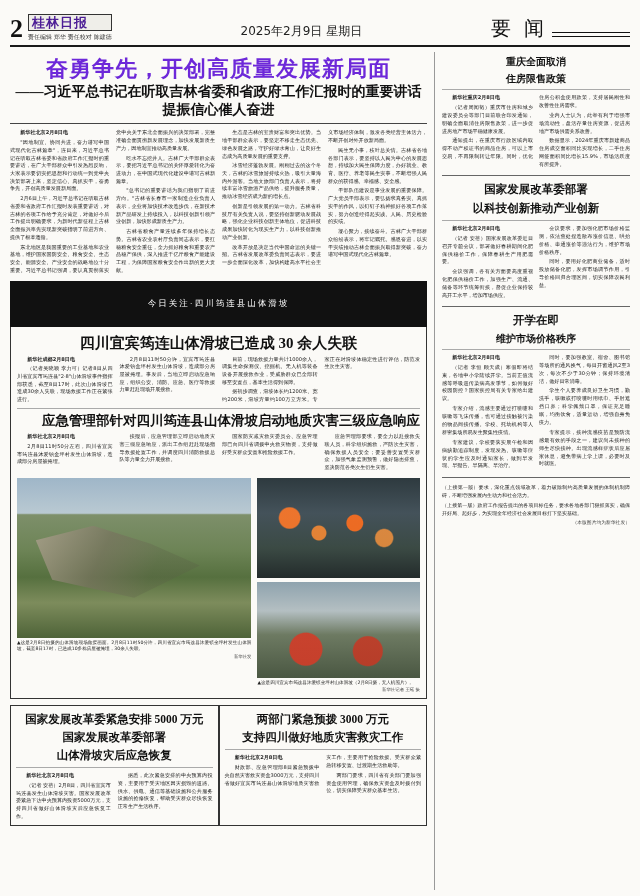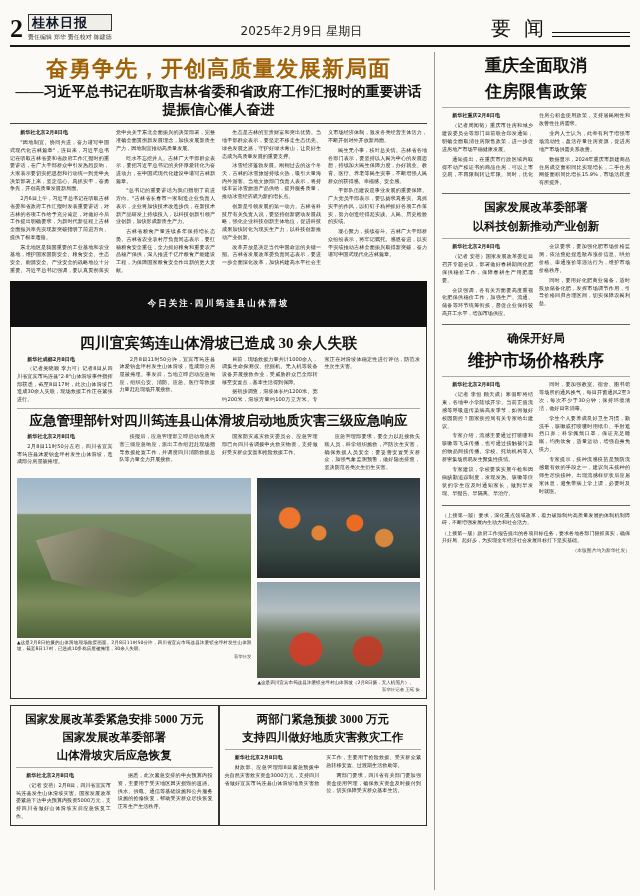--- a/index.html
+++ b/index.html
@@ -25,21 +25,21 @@
   }
   .page-num{
     font-size:26px;font-weight:bold;line-height:1;
     color:#111;margin-right:5px;
     font-family:"Liberation Serif", serif;
   }
   .logo-box{
     display:flex;flex-direction:column;justify-content:flex-end;
   }
   .logo-title{
-    font-size:13px;font-weight:bold;color:#0f172a;letter-spacing:1px;
+    font-size:13px;font-weight:bold;color:#4c1d95;letter-spacing:1px;
     font-family:"Liberation Serif", serif;
     border:1px solid #333;padding:0 3px;line-height:15px;
     background:#efeee9;
   }
   .editors{
     font-size:6px;color:#333;margin-top:2px;white-space:nowrap;
   }
   .masthead-date{
     flex:1;text-align:center;font-size:12px;color:#222;padding-bottom:2px;
   }
@@ -59,21 +59,21 @@
     margin-top:5px;
     height:838px;
   }
   .col-left{width:424px;padding-right:7px;box-sizing:border-box;}
   .col-right{
     width:196px;border-left:1px solid #999;padding-left:7px;box-sizing:border-box;
   }
 
   
   .headline1{
-    font-size:22px;font-weight:bold;color:#a16207;text-align:center;
+    font-size:22px;font-weight:bold;color:#6d28d9;text-align:center;
     font-family:"Liberation Serif", serif;
     letter-spacing:1px;line-height:1.15;margin:4px 0 2px;
   }
   .subhead1{
     font-size:14px;font-weight:bold;color:#111;text-align:center;
     line-height:1.25;margin-bottom:5px;
     font-family:"Liberation Serif", serif;
   }
   .rule-thin{border-top:1px solid #aaa;margin:4px 0;}
   .rule-dark{border-top:1px solid #444;margin:5px 0;}
@@ -83,33 +83,33 @@
     column-count:4;column-gap:7px;
     font-size:5.1px;line-height:1.52;color:#222;text-align:justify;
   }
   .textcols.two{column-count:2;}
   .textcols p{margin:0 0 2px 0;text-indent:2em;}
   .dateline{font-weight:bold;}
 
   
   .focus-band{
     background:#111;color:#fff;text-align:center;
-    font-size:8.5px;font-weight:bold;letter-spacing:2px;
+    font-size:8.5px;font-weight:normal;letter-spacing:2px;
     padding:17px 0;margin:6px 0 0;
     font-family:"Liberation Serif", serif;
   }
   .focus-box{
     border:1px solid #333;border-top:none;padding:5px 6px 6px;
   }
   .headline2{
     font-size:15px;font-weight:bold;text-align:center;color:#111;
     font-family:"Liberation Serif", serif;line-height:1.2;margin:2px 0 4px;
   }
   .headline3{
-    font-size:13.5px;font-weight:bold;text-align:center;color:#111;
+    font-size:13.5px;font-weight:bold;text-align:right;color:#111;
     font-family:"Liberation Serif", serif;line-height:1.2;margin:4px 0 4px;
   }
 
   
   .photo-row{display:flex;gap:6px;margin-top:6px;}
   .photo{position:relative;overflow:hidden;}
   .photo .cap{
     font-size:4.6px;line-height:1.45;color:#222;text-align:justify;margin-top:2px;
   }
   .photo .credit{font-size:4.4px;color:#444;text-align:right;margin-top:1px;}
@@ -146,21 +146,21 @@
   
   .bottom-row{display:flex;gap:0;margin-top:6px;}
   .bbox{flex:1;border:1px solid #333;padding:5px 5px 4px;}
   .bbox h3{
     font-size:11.5px;font-weight:bold;text-align:center;color:#111;margin:1px 0 3px;
     font-family:"Liberation Serif", serif;line-height:1.3;
   }
 
   
   .r-head{
-    font-size:17px;font-weight:bold;text-align:center;color:#111;
+    font-size:10px;font-weight:bold;text-align:center;color:#111;
     font-family:"Liberation Serif", serif;line-height:1.3;margin:3px 0 4px;
   }
   .r-head.sm{font-size:11.5px;}
   .r-text{font-size:5.1px;line-height:1.55;color:#222;text-align:justify;}
   .r-text p{margin:0 0 2px 0;text-indent:2em;}
   .r-two{column-count:2;column-gap:6px;}
   .rdivider{border-top:1px solid #666;margin:6px 0;}
   .note{font-size:5px;color:#222;line-height:1.5;text-align:justify;}
   .small-credit{font-size:4.8px;color:#444;text-align:right;margin-top:2px;}
 </style>
@@ -294,21 +294,21 @@
           <p>（记者 安蓓）国家发展改革委近日召开专题会议，部署做好春耕期间化肥保供稳价工作，保障春耕生产用肥需要。</p>
           <p>会议强调，各有关方面要高度重视化肥保供稳价工作，加强生产、流通、储备等环节统筹衔接，督促企业保持较高开工水平，增加市场供应。</p>
           <p>会议要求，要加强化肥市场价格监测，依法查处捏造散布涨价信息、哄抬价格、串通涨价等违法行为，维护市场价格秩序。</p>
           <p>同时，要用好化肥商业储备，适时投放储备化肥，发挥市场调节作用，引导价格回归合理区间，切实保障农民利益。</p>
         </div>
       </div>
 
       <div class="rdivider"></div>
 
       <div>
-        <div class="r-head sm">确保开好局</div>
+        <div class="r-head sm">开学在即</div>
         <div class="r-head">维护市场价格秩序</div>
         <div class="rule-thin"></div>
         <div class="r-text r-two">
           <p><span class="dateline">新华社北京2月8日电</span></p>
           <p>（记者 李恒 顾天成）寒假即将结束，各地中小学陆续开学。当前正值流感等呼吸道传染病高发季节，如何做好校园防控？国家疾控局有关专家给出建议。</p>
           <p>专家介绍，流感主要通过打喷嚏和咳嗽等飞沫传播，也可通过接触被污染的物品间接传播。学校、托幼机构等人群密集场所易发生聚集性疫情。</p>
           <p>专家建议，学校要落实晨午检和因病缺勤追踪制度，发现发热、咳嗽等症状的学生应及时通知家长，做到早发现、早报告、早隔离、早治疗。</p>
           <p>同时，要加强教室、宿舍、图书馆等场所的通风换气，每日开窗通风2至3次，每次不少于30分钟；保持环境清洁，做好日常消毒。</p>
           <p>学生个人要养成良好卫生习惯，勤洗手，咳嗽或打喷嚏时用纸巾、手肘遮挡口鼻；科学佩戴口罩，保证充足睡眠，均衡饮食，适量运动，增强自身免疫力。</p>
           <p>专家提示，接种流感疫苗是预防流感最有效的手段之一，建议尚未接种的师生尽快接种。出现流感样症状后应居家休息，避免带病上学上课，必要时及时就医。</p>

